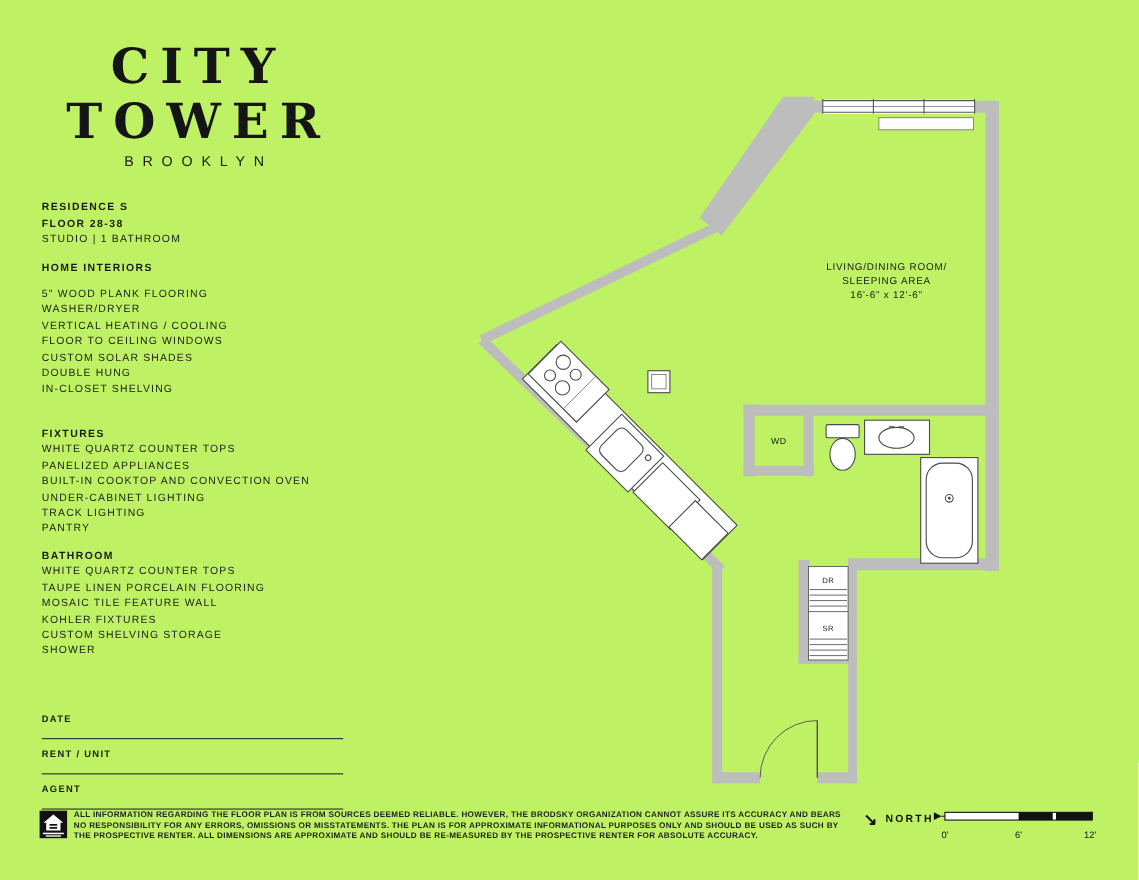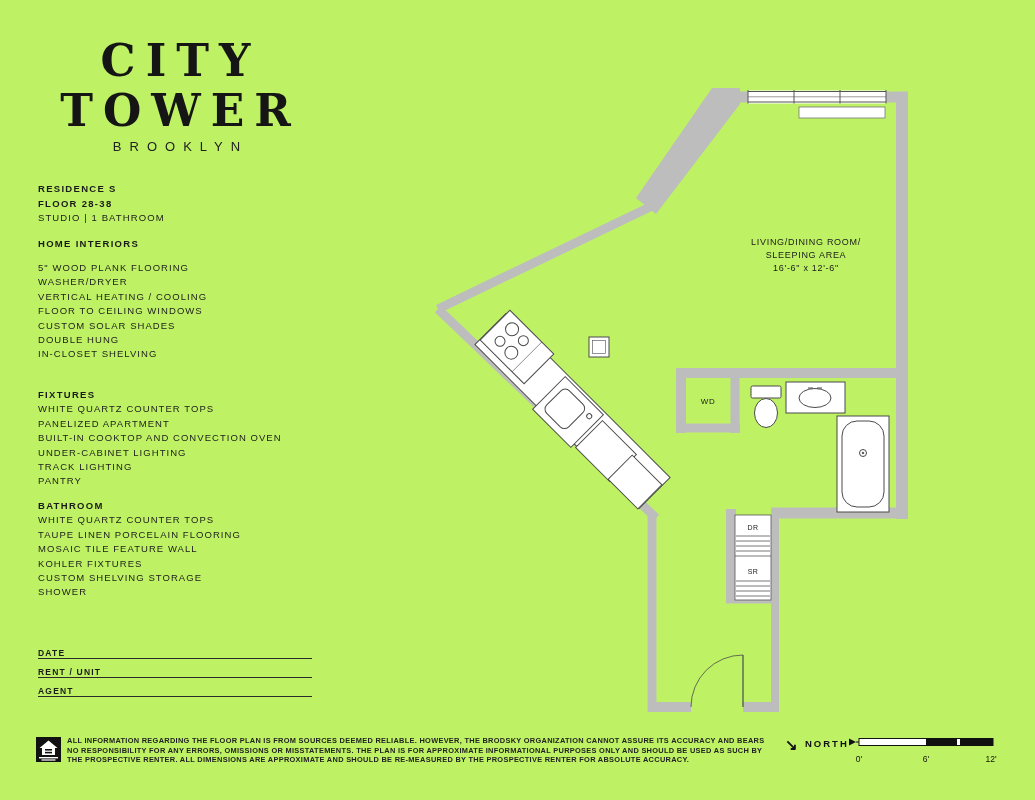--- a/index.html
+++ b/index.html
@@ -20,21 +20,21 @@
   .home-int{position:absolute;left:38px;top:238px;font-size:9.5px;font-weight:bold;letter-spacing:1.3px;}
 
   .feat-group{position:absolute;left:38px;width:330px;}
   .feat-apartment{top:261px;} .feat-kitchen{top:388px;} .feat-bathroom{top:499px;}
   .feat-title{font-size:9.5px;font-weight:bold;letter-spacing:1.3px;line-height:14.4px;}
   .feat-item{font-size:9.5px;letter-spacing:1.05px;line-height:14.4px;color:#1c1c1c;}
 
   
   .form{position:absolute;left:38px;top:648px;width:274px;}
   .form-row{margin-bottom:8px;}
-  .form-label{font-size:8.5px;letter-spacing:1.2px;font-weight:bold;padding-bottom:0;
+  .form-label{font-size:8.5px;letter-spacing:1.2px;font-weight:bold;padding-bottom:13px;
               border-bottom:1px solid #2a2a2a;}
 
   
   .disclaimer{position:absolute;left:67px;top:736px;width:706px;font-size:7.4px;
               line-height:9.6px;letter-spacing:0.3px;font-weight:600;color:#222;}
   .eh-logo{position:absolute;left:35px;top:736px;}
   .north-scale{position:absolute;left:783px;top:729px;}
 
   .floorplan{position:absolute;left:420px;top:80px;}
   svg text{font-family:"Liberation Sans",sans-serif;}
@@ -64,21 +64,21 @@
     <div class="feat-item">VERTICAL HEATING / COOLING</div>
     <div class="feat-item">FLOOR TO CEILING WINDOWS</div>
     <div class="feat-item">CUSTOM SOLAR SHADES</div>
     <div class="feat-item">DOUBLE HUNG</div>
     <div class="feat-item">IN-CLOSET SHELVING</div>
   </div>
 
   <div class="feat-group feat-kitchen">
     <div class="feat-title">FIXTURES</div>
     <div class="feat-item">WHITE QUARTZ COUNTER TOPS</div>
-    <div class="feat-item">PANELIZED APARTMENT</div>
+    <div class="feat-item">PANELIZED APPLIANCES</div>
     <div class="feat-item">BUILT-IN COOKTOP AND CONVECTION OVEN</div>
     <div class="feat-item">UNDER-CABINET LIGHTING</div>
     <div class="feat-item">TRACK LIGHTING</div>
     <div class="feat-item">PANTRY</div>
   </div>
 
   <div class="feat-group feat-bathroom">
     <div class="feat-title">BATHROOM</div>
     <div class="feat-item">WHITE QUARTZ COUNTER TOPS</div>
     <div class="feat-item">TAUPE LINEN PORCELAIN FLOORING</div>

